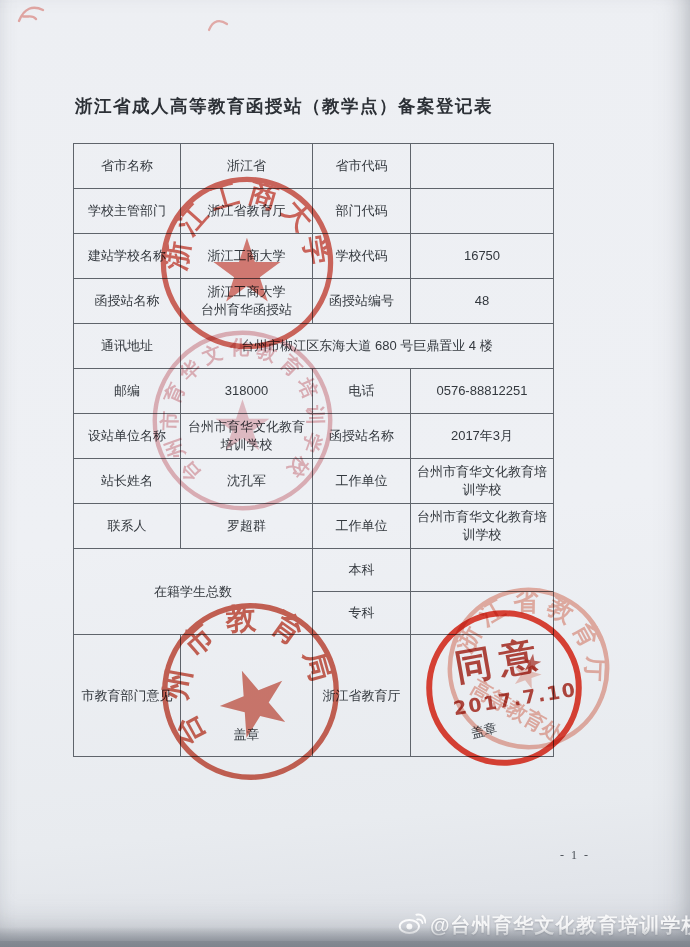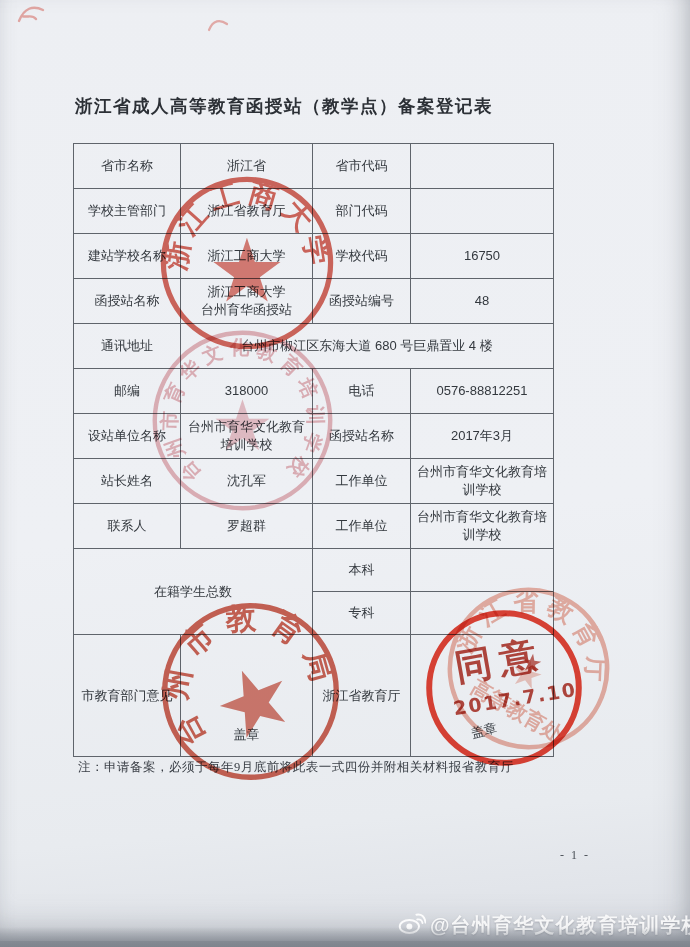--- a/index.html
+++ b/index.html
@@ -144,21 +144,20 @@
           <span class="seal-hint city">盖章</span>
         </td>
         <td class="lbl">浙江省教育厅</td>
         <td class="rel">
           <span class="seal-hint prov">盖章</span>
         </td>
       </tr>
     </tbody>
       </table>
 
-    <div class="note">注：申请备案，必须于每年9月底前将此表一式四份并附相关材料报省教育厅</div>
     <div class="page-number">- 1 -</div>
 
     <svg class="stamp" style="left:152px;top:168px;width:190px;height:190px;opacity:.8" viewBox="0 0 200 200">
       <defs>
           <path id="arc-u" d="M 38 117 A 64 64 0 1 1 162 117"></path>
         </defs>
       <circle cx="100" cy="100" r="88" fill="none" stroke="#cf4335" stroke-width="5.5"></circle>
       <text fill="#cf4335" font-size="30" font-weight="700" letter-spacing="6">
         <textPath href="#arc-u" startOffset="50%" text-anchor="middle">浙江工商大学</textPath>
       </text>

